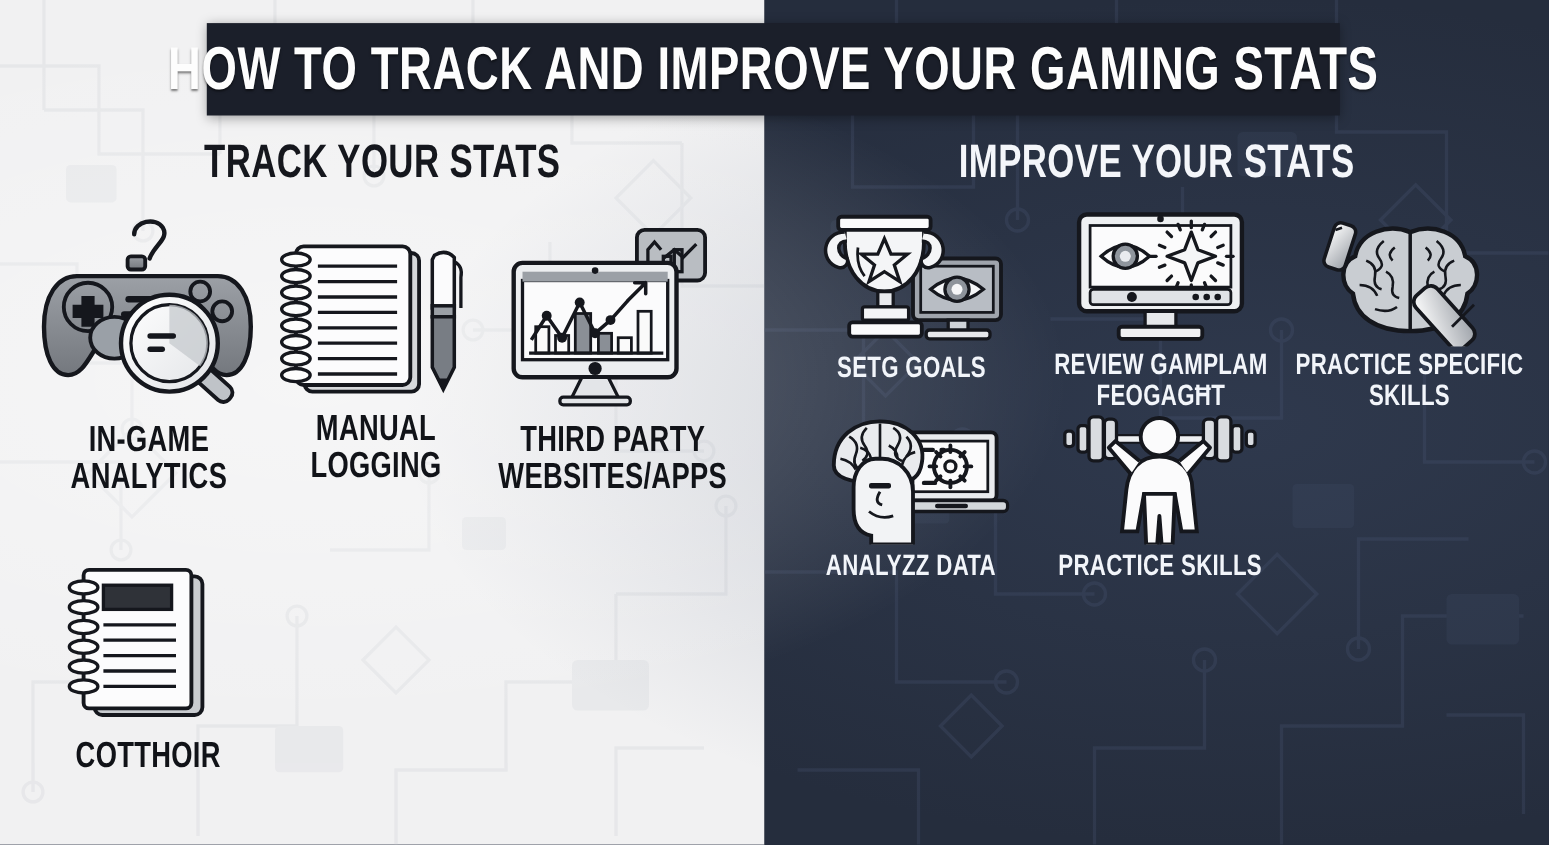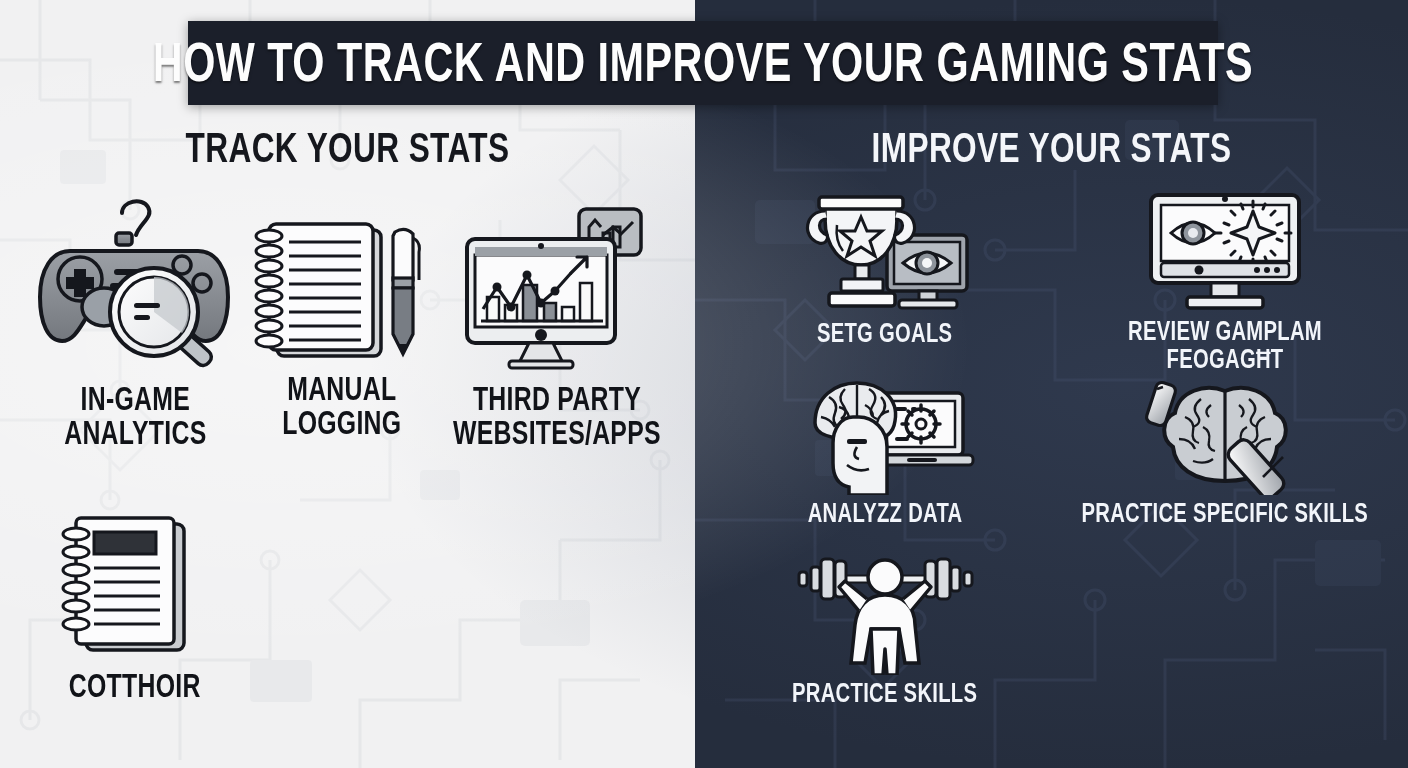--- a/index.html
+++ b/index.html
@@ -56,21 +56,21 @@
   .colhead-right{ left:695px; top:128px; width:713px; color:#f4f6fa; }
 
   
   .grid{ position:absolute; display:grid; }
   .grid-left{
     left:30px; top:180px; width:640px; height:560px;
     grid-template-columns:1fr 1fr 1fr; grid-template-rows:1fr 1fr;
   }
   .grid-right{
     left:715px; top:190px; width:680px; height:540px;
-    grid-template-columns:1fr 1fr; grid-template-rows:1fr 1fr 1fr;
+    grid-template-columns:1fr 1fr 1fr; grid-template-rows:1fr 1fr 1fr;
   }
   .item{ display:flex; flex-direction:column; align-items:center; justify-content:flex-start; }
   .grid-left .item{ justify-content:center; }
   .icon-box{ display:flex; align-items:flex-end; justify-content:center; }
   .label{
     text-align:center; white-space:pre-line; line-height:1.04;
     font-family:"Liberation Sans Narrow","Liberation Sans",sans-serif;
     font-weight:bold; letter-spacing:.3px;
     transform:scaleX(.92) scaleY(1.22);
   }
@@ -399,63 +399,20 @@
           <path d="M74 96 h28 v14 H74 Z" fill="#e6e8eb" stroke="#15171d" stroke-width="3"></path>
           <rect x="50" y="110" width="76" height="11" rx="3" fill="#f0f1f3" stroke="#15171d" stroke-width="3.5"></rect>
         </svg>
       </div>
       <div class="label">REVIEW GAMPLAM FEOGAGĦT</div>
     </div>
 
     <div class="item rr">
       <div class="icon-box">
         <svg width="180" height="118" viewBox="0 0 180 118">
-          <rect x="84" y="16" width="84" height="62" rx="5" fill="#e9ebee" stroke="#15171d" stroke-width="3.5"></rect>
-          <rect x="92" y="24" width="68" height="46" fill="#fbfbfc" stroke="#15171d" stroke-width="2.5"></rect>
-          <circle cx="126" cy="47" r="15" fill="none" stroke="#15171d" stroke-width="3.5"></circle>
-          <circle cx="126" cy="47" r="5" fill="none" stroke="#15171d" stroke-width="3"></circle>
-          <g stroke="#15171d" stroke-width="3.5" stroke-linecap="round">
-            <path d="M126 28 v6"></path>
-              <path d="M126 60 v6"></path>
-              <path d="M107 47 h6"></path>
-              <path d="M139 47 h6"></path>
-            <path d="M113 34 l4 4"></path>
-              <path d="M135 56 l4 4"></path>
-              <path d="M139 34 l-4 4"></path>
-              <path d="M117 56 l-4 4"></path>
-          </g>
-          <rect x="100" y="30" width="12" height="4" rx="2" fill="#15171d"></rect>
-          <rect x="116" y="30" width="6" height="4" rx="2" fill="#15171d"></rect>
-          <rect x="100" y="60" width="14" height="4" rx="2" fill="#15171d"></rect>
-          <rect x="74" y="78" width="104" height="10" rx="4" fill="#d3d7db" stroke="#15171d" stroke-width="3"></rect>
-          <rect x="112" y="81" width="30" height="4" rx="2" fill="#15171d"></rect>
-          <path d="M20 46 C20 20 40 6 62 6 C86 6 104 22 100 44 C98 58 88 62 78 62 L60 62 C44 62 20 60 20 46 Z" fill="#e9ebee" stroke="#15171d" stroke-width="3.5"></path>
-          <g fill="none" stroke="#15171d" stroke-width="2.4">
-            <path d="M62 8 v54"></path>
-            <path d="M34 20 q10 6 6 16 q-4 10 4 14"></path>
-            <path d="M50 12 q-8 8 -2 16 q6 8 -2 14"></path>
-            <path d="M74 12 q10 6 4 16 q-6 10 4 14"></path>
-            <path d="M86 20 q8 8 0 18"></path>
-            <path d="M26 40 q10 2 14 10"></path>
-            <path d="M94 34 q-10 2 -12 12"></path>
-            <path d="M44 30 q8 2 10 10"></path>
-            <path d="M70 28 q8 4 8 12"></path>
-          </g>
-          <path d="M58 40 C46 40 38 52 38 66 V86 C38 100 44 108 54 110 V118 H92 V70 C92 52 78 40 64 40 Z" fill="#f2f3f5" stroke="#15171d" stroke-width="3.5"></path>
-          <rect x="52" y="62" width="20" height="5" rx="2" fill="#15171d"></rect>
-          <path d="M62 70 q-6 10 2 12" fill="none" stroke="#15171d" stroke-width="2.6"></path>
-          <path d="M52 88 q10 8 22 4" fill="none" stroke="#15171d" stroke-width="2.6"></path>
-        </svg>
-      </div>
-      <div class="label">ANALYZZ DATA</div>
-    </div>
-
-    <div class="item rr">
-      <div class="icon-box">
-        <svg width="180" height="118" viewBox="0 0 180 118">
           <defs>
             <linearGradient id="barg" x1="0" y1="0" x2="1" y2="1">
               <stop offset="0" stop-color="#ffffff"></stop>
                 <stop offset="1" stop-color="#9a9fa6"></stop>
             </linearGradient>
           </defs>
           <path d="M90 14 C70 6 44 14 40 36 C26 42 26 62 38 70 C40 90 58 104 90 104 C122 104 140 90 142 70 C154 62 154 42 140 36 C136 14 110 6 90 14 Z" fill="#c9cdd2" stroke="#15171d" stroke-width="4"></path>
           <path d="M90 14 V104" stroke="#15171d" stroke-width="3.2" fill="none"></path>
           <g fill="none" stroke="#15171d" stroke-width="2.3">
             <path d="M66 22 q-10 8 -4 16 q6 8 -4 12"></path>
@@ -479,20 +436,63 @@
             <rect x="108" y="60" width="26" height="64" rx="8" transform="rotate(-42 121 92)" fill="url(#barg)" stroke="#15171d" stroke-width="3.4"></rect>
             <path d="M128 100 l20 -20" stroke="#15171d" stroke-width="2.6" fill="none"></path>
           </g>
         </svg>
       </div>
       <div class="label">PRACTICE SPECIFIC SKILLS</div>
     </div>
 
     <div class="item rr">
       <div class="icon-box">
+        <svg width="180" height="118" viewBox="0 0 180 118">
+          <rect x="84" y="16" width="84" height="62" rx="5" fill="#e9ebee" stroke="#15171d" stroke-width="3.5"></rect>
+          <rect x="92" y="24" width="68" height="46" fill="#fbfbfc" stroke="#15171d" stroke-width="2.5"></rect>
+          <circle cx="126" cy="47" r="15" fill="none" stroke="#15171d" stroke-width="3.5"></circle>
+          <circle cx="126" cy="47" r="5" fill="none" stroke="#15171d" stroke-width="3"></circle>
+          <g stroke="#15171d" stroke-width="3.5" stroke-linecap="round">
+            <path d="M126 28 v6"></path>
+              <path d="M126 60 v6"></path>
+              <path d="M107 47 h6"></path>
+              <path d="M139 47 h6"></path>
+            <path d="M113 34 l4 4"></path>
+              <path d="M135 56 l4 4"></path>
+              <path d="M139 34 l-4 4"></path>
+              <path d="M117 56 l-4 4"></path>
+          </g>
+          <rect x="100" y="30" width="12" height="4" rx="2" fill="#15171d"></rect>
+          <rect x="116" y="30" width="6" height="4" rx="2" fill="#15171d"></rect>
+          <rect x="100" y="60" width="14" height="4" rx="2" fill="#15171d"></rect>
+          <rect x="74" y="78" width="104" height="10" rx="4" fill="#d3d7db" stroke="#15171d" stroke-width="3"></rect>
+          <rect x="112" y="81" width="30" height="4" rx="2" fill="#15171d"></rect>
+          <path d="M20 46 C20 20 40 6 62 6 C86 6 104 22 100 44 C98 58 88 62 78 62 L60 62 C44 62 20 60 20 46 Z" fill="#e9ebee" stroke="#15171d" stroke-width="3.5"></path>
+          <g fill="none" stroke="#15171d" stroke-width="2.4">
+            <path d="M62 8 v54"></path>
+            <path d="M34 20 q10 6 6 16 q-4 10 4 14"></path>
+            <path d="M50 12 q-8 8 -2 16 q6 8 -2 14"></path>
+            <path d="M74 12 q10 6 4 16 q-6 10 4 14"></path>
+            <path d="M86 20 q8 8 0 18"></path>
+            <path d="M26 40 q10 2 14 10"></path>
+            <path d="M94 34 q-10 2 -12 12"></path>
+            <path d="M44 30 q8 2 10 10"></path>
+            <path d="M70 28 q8 4 8 12"></path>
+          </g>
+          <path d="M58 40 C46 40 38 52 38 66 V86 C38 100 44 108 54 110 V118 H92 V70 C92 52 78 40 64 40 Z" fill="#f2f3f5" stroke="#15171d" stroke-width="3.5"></path>
+          <rect x="52" y="62" width="20" height="5" rx="2" fill="#15171d"></rect>
+          <path d="M62 70 q-6 10 2 12" fill="none" stroke="#15171d" stroke-width="2.6"></path>
+          <path d="M52 88 q10 8 22 4" fill="none" stroke="#15171d" stroke-width="2.6"></path>
+        </svg>
+      </div>
+      <div class="label">ANALYZZ DATA</div>
+    </div>
+
+    <div class="item rr">
+      <div class="icon-box">
         <svg width="185" height="120" viewBox="0 0 185 120">
           <path d="M30 24 h126" stroke="#15171d" stroke-width="9" stroke-linecap="round"></path>
           <path d="M30 24 h126" stroke="#eef0f2" stroke-width="5" stroke-linecap="round"></path>
           <g fill="#d9dce0" stroke="#15171d" stroke-width="3">
             <rect x="18" y="12" width="9" height="24" rx="3"></rect>
             <rect x="28" y="4" width="13" height="40" rx="4"></rect>
             <rect x="42" y="6" width="11" height="36" rx="4"></rect>
             <rect x="6" y="17" width="8" height="14" rx="3"></rect>
             <rect x="158" y="12" width="9" height="24" rx="3"></rect>
             <rect x="144" y="4" width="13" height="40" rx="4"></rect>

